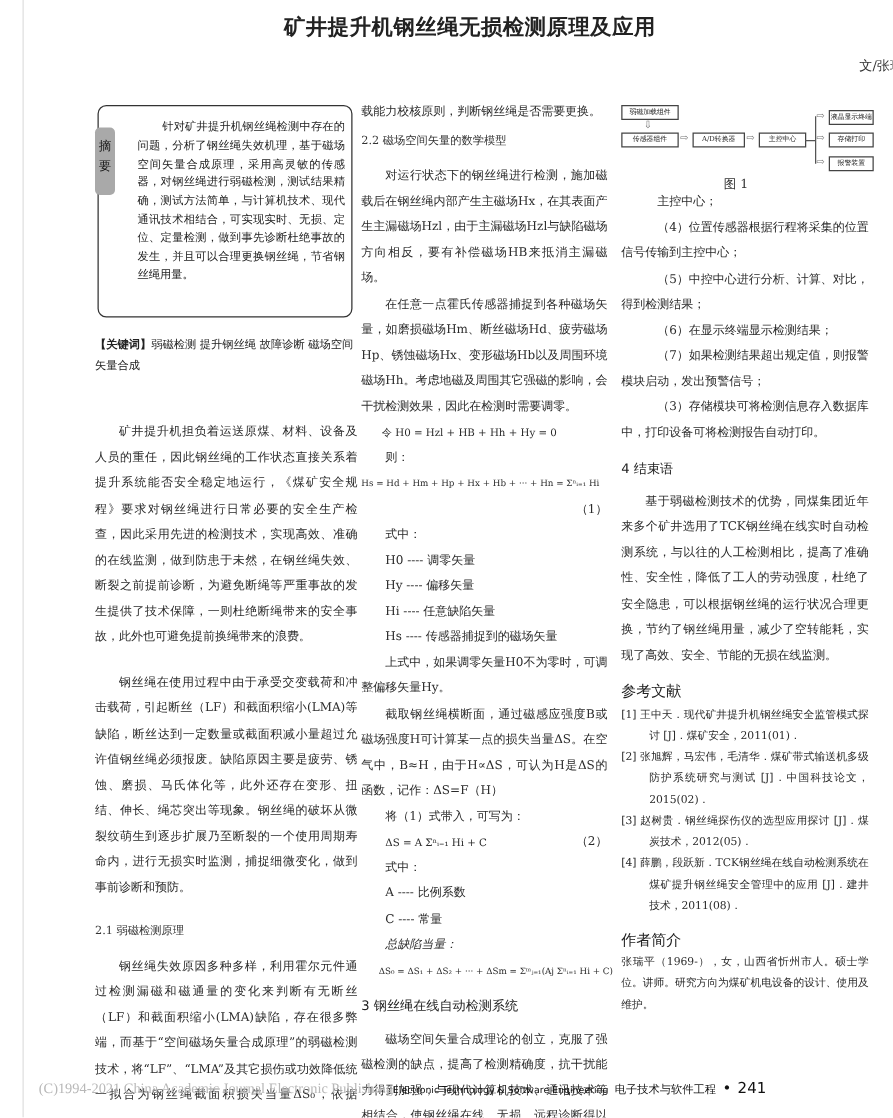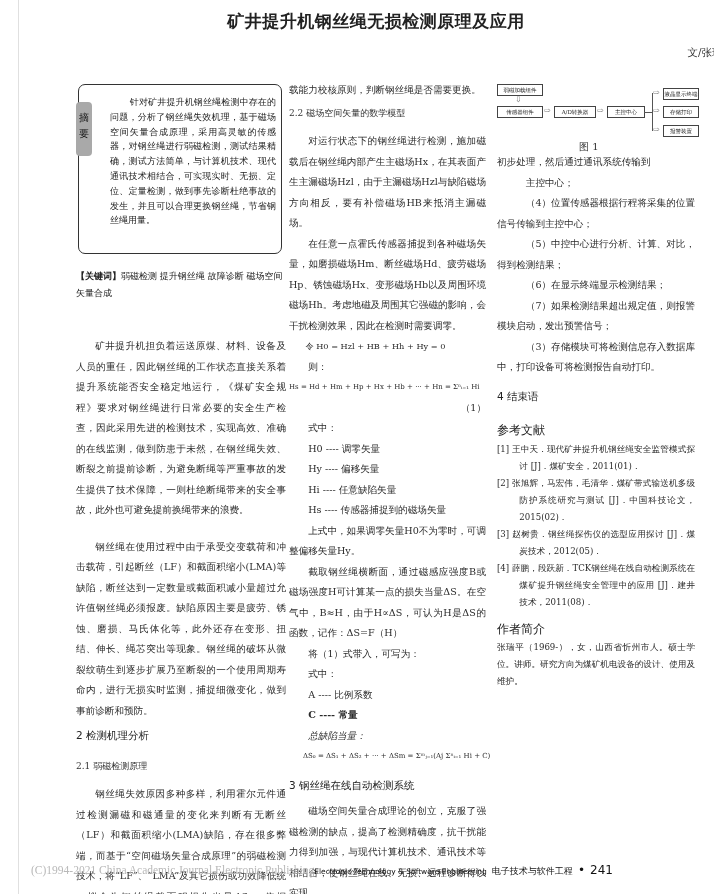--- a/index.html
+++ b/index.html
@@ -59,21 +59,20 @@
   <div class="keywords">
     <span style="font-weight:bold;">【关键词】</span><span>弱磁检测  提升钢丝绳  故障诊断  磁场空间矢量合成</span>
   </div>
 
   <div class="col" style="left:57px; top:336px; width:210px;">
     <p>矿井提升机担负着运送原煤、材料、设备及人员的重任，因此钢丝绳的工作状态直接关系着提升系统能否安全稳定地运行，《煤矿安全规程》要求对钢丝绳进行日常必要的安全生产检查，因此采用先进的检测技术，实现高效、准确的在线监测，做到防患于未然，在钢丝绳失效、断裂之前提前诊断，为避免断绳等严重事故的发生提供了技术保障，一则杜绝断绳带来的安全事故，此外也可避免提前换绳带来的浪费。</p>
     <div style="height:10px"></div>
     <div style="height:6px"></div>
     <p>钢丝绳在使用过程中由于承受交变载荷和冲击载荷，引起断丝（LF）和截面积缩小(LMA)等缺陷，断丝达到一定数量或截面积减小量超过允许值钢丝绳必须报废。缺陷原因主要是疲劳、锈蚀、磨损、马氏体化等，此外还存在变形、扭结、伸长、绳芯突出等现象。钢丝绳的破坏从微裂纹萌生到逐步扩展乃至断裂的一个使用周期寿命内，进行无损实时监测，捕捉细微变化，做到事前诊断和预防。</p>
     <div style="height:4px"></div>
-    <div class="h2">2  检测机理分析</div>
     <div style="height:10px"></div>
     <div class="h3">2.1  弱磁检测原理</div>
     <div style="height:8px"></div>
     <p style="height:123px;overflow:hidden;">钢丝绳失效原因多种多样，利用霍尔元件通过检测漏磁和磁通量的变化来判断有无断丝（LF）和截面积缩小(LMA)缺陷，存在很多弊端，而基于“空间磁场矢量合成原理”的弱磁检测技术，将“LF”、“LMA”及其它损伤或功效降低统一拟合为钢丝绳截面积损失当量ΔS₀，依据GB8918-2006的钢丝绳安全承载能力校核原则，判断钢丝绳是否需要更换。</p>
   </div>
 
   <div class="col" style="left:270px; top:80px; width:197px;">
     <p class="noind">载能力校核原则，判断钢丝绳是否需要更换。</p>
     <div style="height:2px"></div>
     <div class="h3">2.2  磁场空间矢量的数学模型</div>
@@ -85,23 +84,27 @@
     <div class="eq" style="font-size:7px;">Hs = Hd + Hm + Hp + Hx + Hb + ··· + Hn = Σⁿᵢ₌₁ Hi</div>
     <div class="eqnum">（1）</div>
     <div style="padding-left:2em;">式中：</div>
     <div style="padding-left:2em;">H0 ---- 调零矢量</div>
     <div style="padding-left:2em;">Hy ---- 偏移矢量</div>
     <div style="padding-left:2em;">Hi ---- 任意缺陷矢量</div>
     <div style="padding-left:2em;">Hs ---- 传感器捕捉到的磁场矢量</div>
     <p>上式中，如果调零矢量H0不为零时，可调整偏移矢量Hy。</p>
     <p>截取钢丝绳横断面，通过磁感应强度B或磁场强度H可计算某一点的损失当量ΔS。在空气中，B≈H，由于H∝ΔS，可认为H是ΔS的函数，记作：ΔS=F（H）</p>
     <p>将（1）式带入，可写为：</p>
+    <div style="display:flex;justify-content:space-between;padding-left:2em;">
+      <span class="eq">ΔS = A Σⁿᵢ₌₁ Hi + C</span>
+      <span>（2）</span>
+    </div>
     <div style="padding-left:2em;">式中：</div>
     <div style="padding-left:2em;">A ---- 比例系数</div>
-    <div style="padding-left:2em;font-weight:bold;">C ---- 常量</div>
+    <div style="padding-left:2em;">C ---- 常量</div>
     <div style="padding-left:2em;font-style:italic;">总缺陷当量：</div>
     <div class="eq" style="font-size:7px;padding-left:2em;">ΔS₀ = ΔS₁ + ΔS₂ + ··· + ΔSm = Σᵐⱼ₌₁(Aj Σⁿᵢ₌₁ Hi + C)</div>
     <div style="height:8px"></div>
     <div class="h2">3  钢丝绳在线自动检测系统</div>
     <div style="height:6px"></div>
     <p>磁场空间矢量合成理论的创立，克服了强磁检测的缺点，提高了检测精确度，抗干扰能力得到加强，与现代计算机技术、通讯技术等相结合，使钢丝绳在线、无损、远程诊断得以实现。</p>
 
   </div>
 
   <div class="fig">
@@ -117,30 +120,30 @@
     <div class="arrow" style="left:156px;top:5px;">⇨</div>
     <div class="arrow" style="left:156px;top:23px;">⇨</div>
     <div class="arrow" style="left:156px;top:42px;">⇨</div>
     <div class="box" style="left:166px;top:4px;width:34px;">液晶显示终端</div>
     <div class="box" style="left:166px;top:22px;width:34px;">存储打印</div>
     <div class="box" style="left:166px;top:41px;width:34px;">报警装置</div>
   </div>
   <div class="fig-cap">图 1</div>
 
   <div class="col" style="left:478px; top:152px; width:198px;">
-    <p class="noind">初步处理，然后通过通讯系统传输到</p>
     <p class="ind4">主控中心；</p>
     <p class="ind4">（4）位置传感器根据行程将采集的位置信号传输到主控中心；</p>
     <p class="ind4">（5）中控中心进行分析、计算、对比，得到检测结果；</p>
     <p class="ind4">（6）在显示终端显示检测结果；</p>
     <p class="ind4">（7）如果检测结果超出规定值，则报警模块启动，发出预警信号；</p>
     <p class="ind4">（3）存储模块可将检测信息存入数据库中，打印设备可将检测报告自动打印。</p>
     <div style="height:8px"></div>
     <div class="h2">4  结束语</div>
     <div style="height:6px"></div>
+    <p>基于弱磁检测技术的优势，同煤集团近年来多个矿井选用了TCK钢丝绳在线实时自动检测系统，与以往的人工检测相比，提高了准确性、安全性，降低了工人的劳动强度，杜绝了安全隐患，可以根据钢丝绳的运行状况合理更换，节约了钢丝绳用量，减少了空转能耗，实现了高效、安全、节能的无损在线监测。</p>
     <div style="height:8px"></div>
     <div class="h-ref">参考文献</div>
     <div style="font-size:8.6px;line-height:17px;">
       <div style="padding-left:2.6em;text-indent:-2.6em;">[1] 王中天．现代矿井提升机钢丝绳安全监管模式探讨 [J]．煤矿安全，2011(01)．</div>
       <div style="padding-left:2.6em;text-indent:-2.6em;">[2] 张旭辉，马宏伟，毛清华．煤矿带式输送机多级防护系统研究与测试 [J]．中国科技论文，2015(02)．</div>
       <div style="padding-left:2.6em;text-indent:-2.6em;">[3] 赵树贵．钢丝绳探伤仪的选型应用探讨 [J]．煤炭技术，2012(05)．</div>
       <div style="padding-left:2.6em;text-indent:-2.6em;">[4] 薛鹏，段跃新．TCK钢丝绳在线自动检测系统在煤矿提升钢丝绳安全管理中的应用 [J]．建井技术，2011(08)．</div>
     </div>
     <div style="height:8px"></div>
     <div class="h-ref">作者简介</div>

